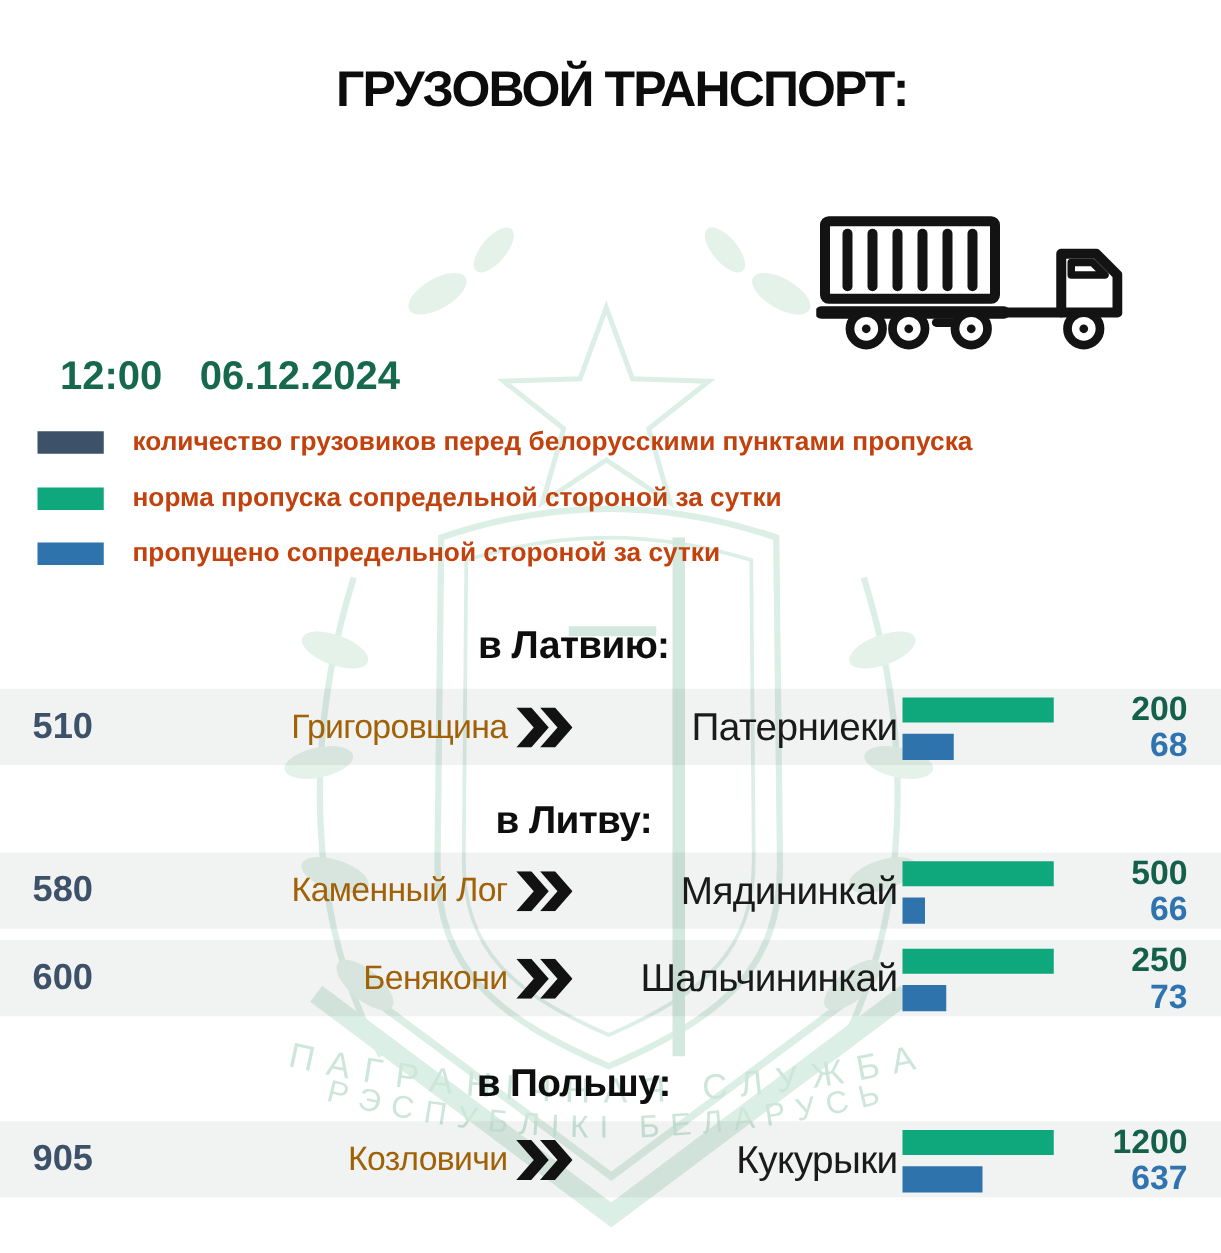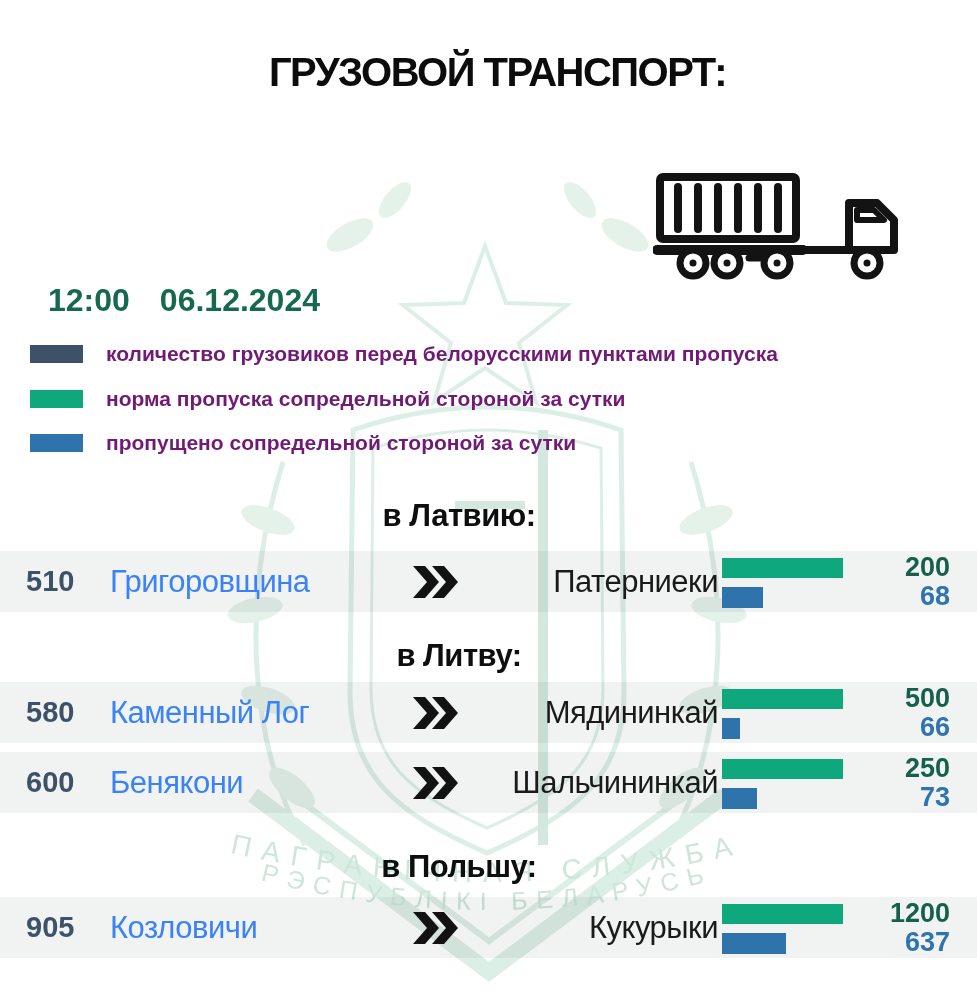--- a/index.html
+++ b/index.html
@@ -11,31 +11,31 @@
   .wm{position:absolute;left:0;top:0;width:977px;height:1002px;z-index:1;pointer-events:none;}
   
   .title{position:absolute;top:46px;left:0;width:977px;text-align:center;z-index:3;
     font-weight:700;font-size:40px;line-height:53px;letter-spacing:-1.5px;color:#0c0c0c;margin-left:9px;}
   .datetime{position:absolute;left:48px;top:247px;z-index:3;display:flex;gap:30px;
     font-weight:700;font-size:32px;color:#17694e;margin-top:35px;}
   .truck{position:absolute;left:653px;top:170px;z-index:3;}
   
   .leg{position:absolute;left:30px;z-index:3;display:flex;align-items:center;gap:23px;height:26px;}
   .leg .sw{width:53px;height:18px;flex:0 0 53px;}
-  .leg .lbl{font-weight:700;font-size:21px;color:#701a75;white-space:nowrap;}
+  .leg .lbl{font-weight:700;font-size:21px;color:#c2410c;white-space:nowrap;}
   
   .sec{position:absolute;left:0;width:918px;text-align:center;z-index:3;
     font-weight:700;font-size:31px;color:#0e0e0e;letter-spacing:-0.5px;}
   
   .row{position:absolute;left:0;width:977px;height:61px;background:rgba(25,35,40,0.057);z-index:2;}
   .row .in{position:absolute;inset:0;z-index:3;}
   .queue{position:absolute;left:26px;top:0;width:86px;
     font-weight:700;font-size:29px;line-height:61px;color:#3d5168;}
-  .from{position:absolute;left:110px;top:0;width:296px;
-    font-size:31px;line-height:61px;color:#3b82f6;letter-spacing:-0.5px;white-space:nowrap;}
+  .from{position:absolute;left:110px;top:0;width:296px;text-align:right;
+    font-size:27px;line-height:61px;color:#a16207;letter-spacing:-0.5px;white-space:nowrap;}
   .chev{position:absolute;left:412px;top:15px;width:46px;height:32px;}
   .to{position:absolute;left:468px;top:0;width:250px;text-align:right;
     font-size:31px;line-height:61px;color:#1a1a1a;letter-spacing:-0.5px;white-space:nowrap;}
   .bars{position:absolute;left:722px;top:0;width:121px;height:61px;}
   .bar{position:absolute;left:0;}
   .bar.green{top:7px;height:20px;width:121px;background:#0fa87c;}
   .bar.blue{top:36px;height:21px;width:40px;background:#2f73ad;}
   .vals{position:absolute;right:27px;top:2px;text-align:right;font-weight:700;font-size:27px;line-height:29px;}
   .val-green{color:#14604a;}
   .val-blue{color:#2f74ae;}

